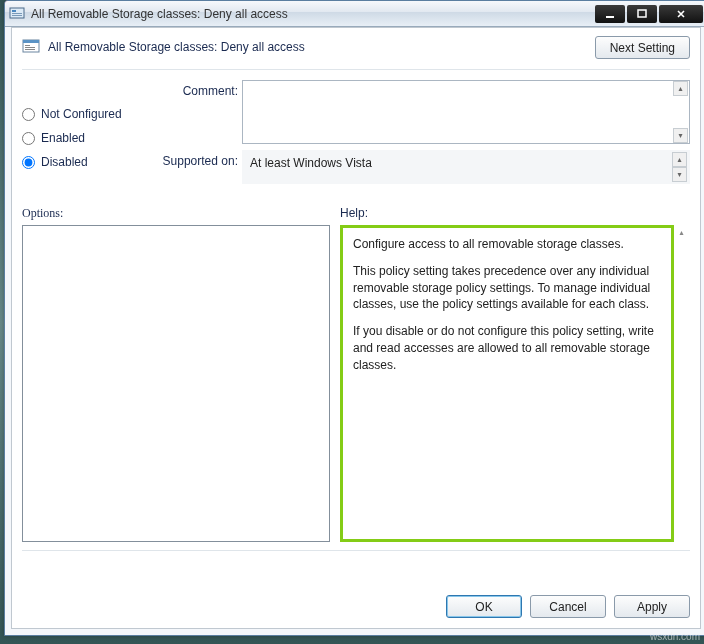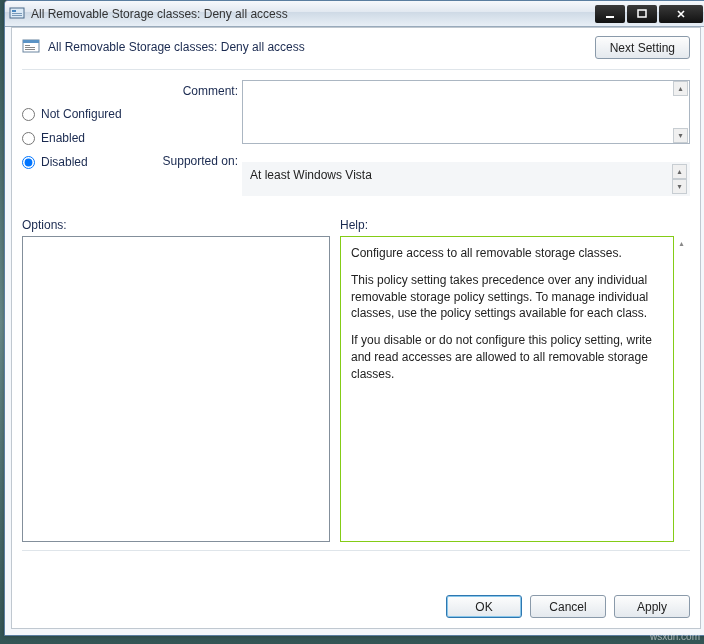--- a/index.html
+++ b/index.html
@@ -28,26 +28,26 @@
 .radioitem { display:flex; align-items:center; gap:6px; color:#1a2a50; }
 .radioitem input { margin:0; }
 .lbl-right { text-align:right; color:#1a2a50; padding-top:4px; }
 .comment-box { border:1px solid #abb6c2; background:#fff; position:relative; height:64px; }
 .comment-box textarea { width:calc(100% - 16px); height:100%; border:none; resize:none; outline:none; padding:4px; font-family:inherit; font-size:12px; }
 .sbar { position:absolute; right:0; top:0; bottom:0; width:16px; display:flex; flex-direction:column; justify-content:space-between; }
 .sbtn { width:15px; height:15px; background:#f0f0f0; border:1px solid #c7cdd2; display:flex; align-items:center; justify-content:center; font-size:8px; color:#666; }
 .supported-box { background:#f4f6f8; border:none; min-height:34px; padding:6px 8px; position:relative; color:#222; }
 .supported-box .sbar { right:2px; top:2px; bottom:2px; }
 .panels-labels { display:flex; gap:10px; margin-top:10px; }
-.panels-labels .pl-left { width:308px; color:#1a2a50; }
+.panels-labels .pl-left { width:308px; color:#1a2a50;font-family:Liberation Serif, serif; }
 .panels-labels .pl-right { flex:1; color:#1a2a50; }
 .panels { display:flex; gap:10px; flex:1; margin-top:4px; }
 .options-box { width:308px; border:1px solid #838f9b; background:#fff; }
 .help-wrap { flex:1; display:flex; }
-.help-box { flex:1; border:1px solid #84cc16; background:#fff; padding:8px 10px; color:#222; line-height:1.4; }
+.help-box { flex:1; border:3px solid #84cc16; background:#fff; padding:8px 10px; color:#222; line-height:1.4; }
 .outer-sbar { width:16px; display:flex; flex-direction:column; }
 .outer-sbar .sbtn { border:none; background:transparent; color:#888; }
 .footer { display:flex; justify-content:flex-end; gap:8px; padding-top:10px; border-top:1px solid #dfe5ea; margin-top:8px; }
 .footer button { width:76px;margin-top:34px; }
 .watermark { position:absolute; right:4px; bottom:2px; color:#eee; font-size:10px; opacity:0.6; }
 .help-box p { margin:0 0 10px 0; }
 </style>
 </head>
 <body>
 
@@ -121,21 +121,21 @@
         <div class="lbl-right" style="grid-column:2; grid-row:1;">Comment:</div>
         <div class="comment-box" style="grid-column:3; grid-row:1;">
           <textarea style=""></textarea>
           <div class="sbar">
             <div class="sbtn">▴</div>
             <div class="sbtn">▾</div>
           </div>
         </div>
 
         <div class="lbl-right" style="grid-column:2; grid-row:2;">Supported on:</div>
-        <div class="supported-box" style="grid-column:3; grid-row:2;margin-top:12px;">
+        <div class="supported-box" style="grid-column:3; grid-row:2;">
           <span>At least Windows Vista</span>
           <div class="sbar">
             <div class="sbtn">▴</div>
             <div class="sbtn">▾</div>
           </div>
         </div>
       </div>
 
       <div class="panels-labels">
         <div class="pl-left">Options:</div>

